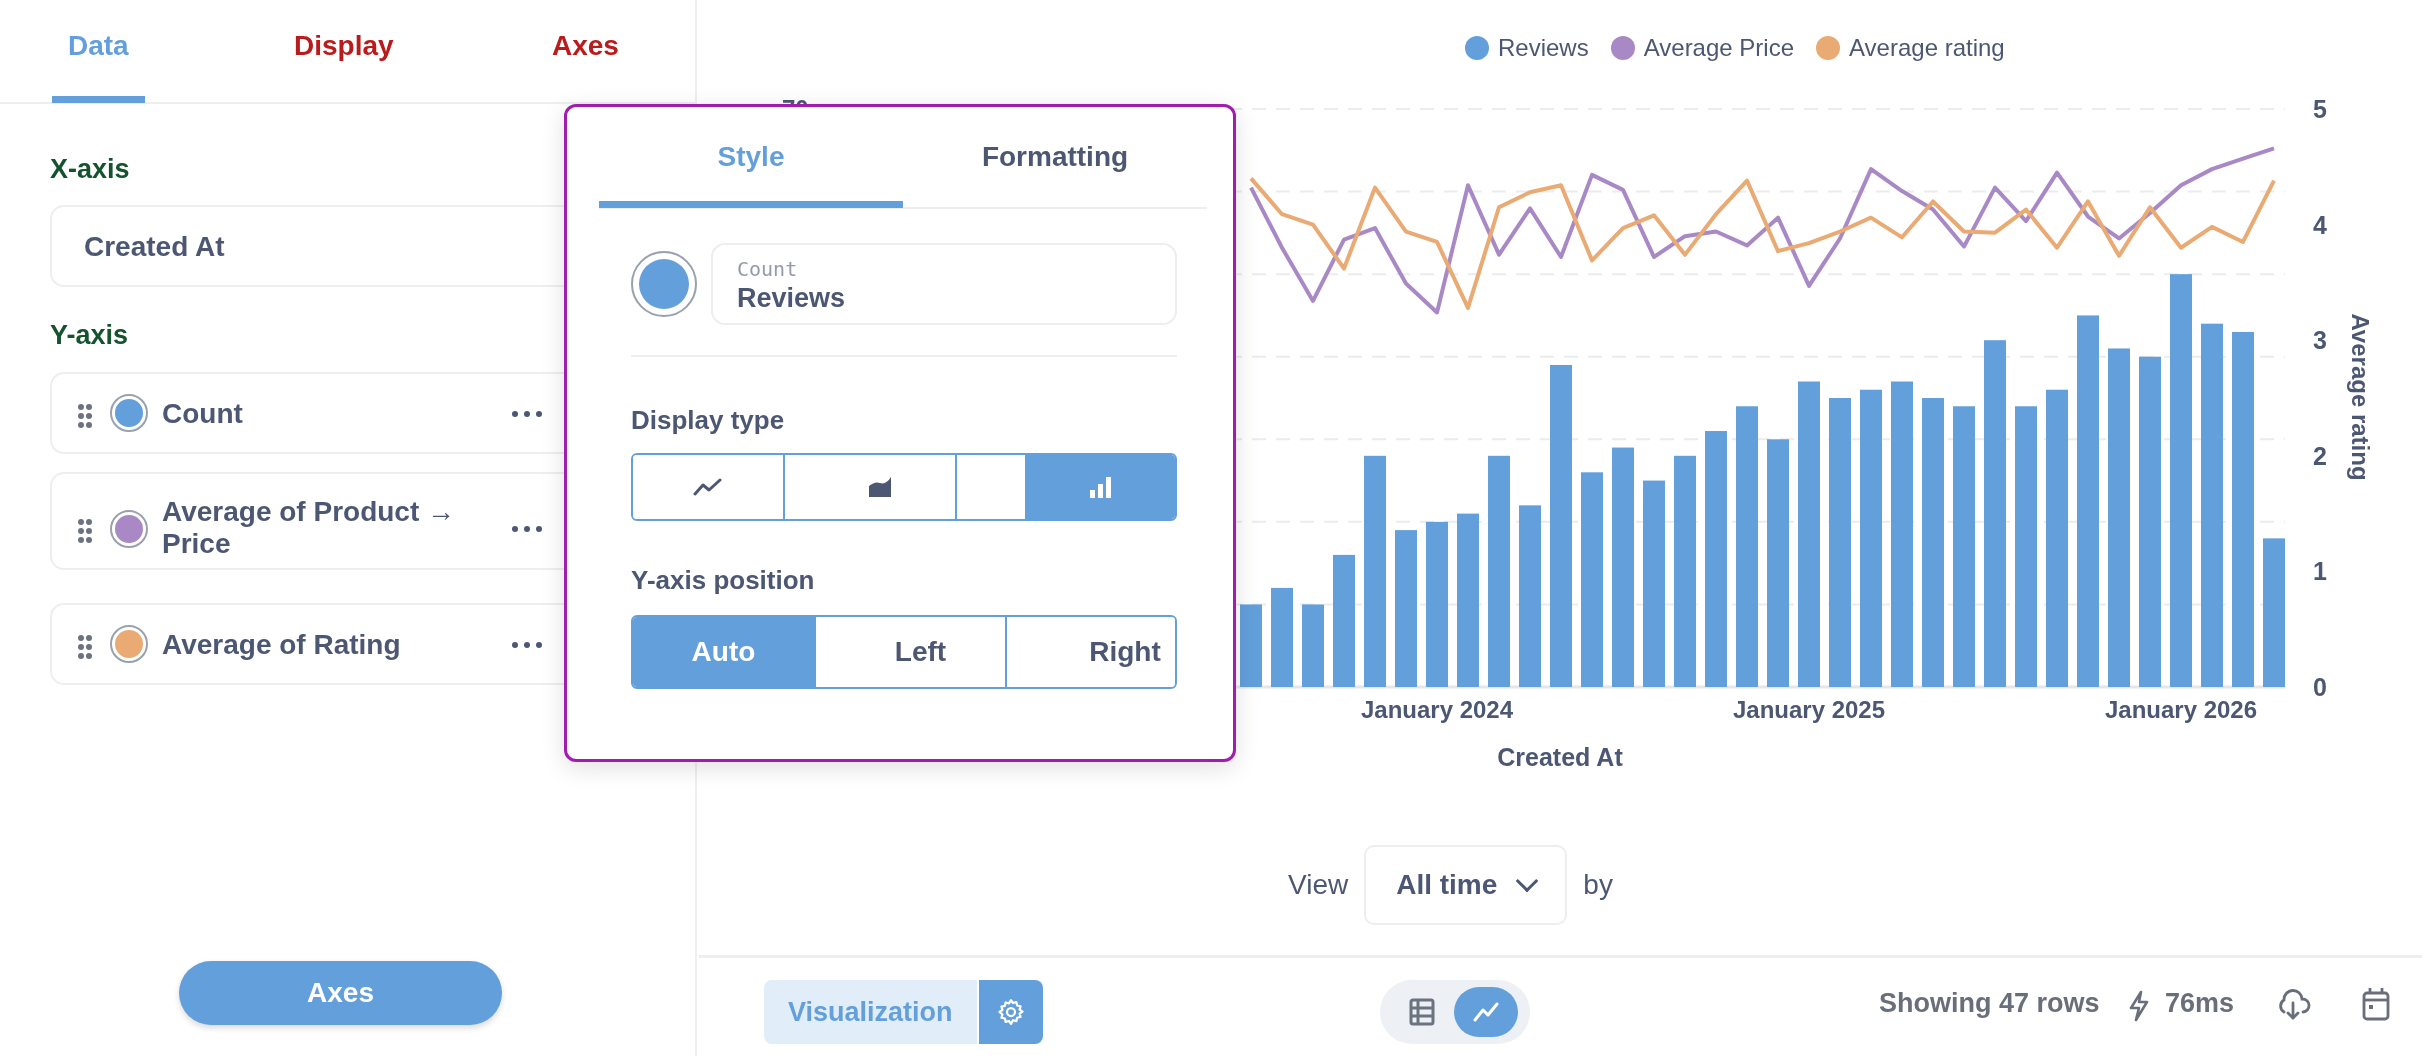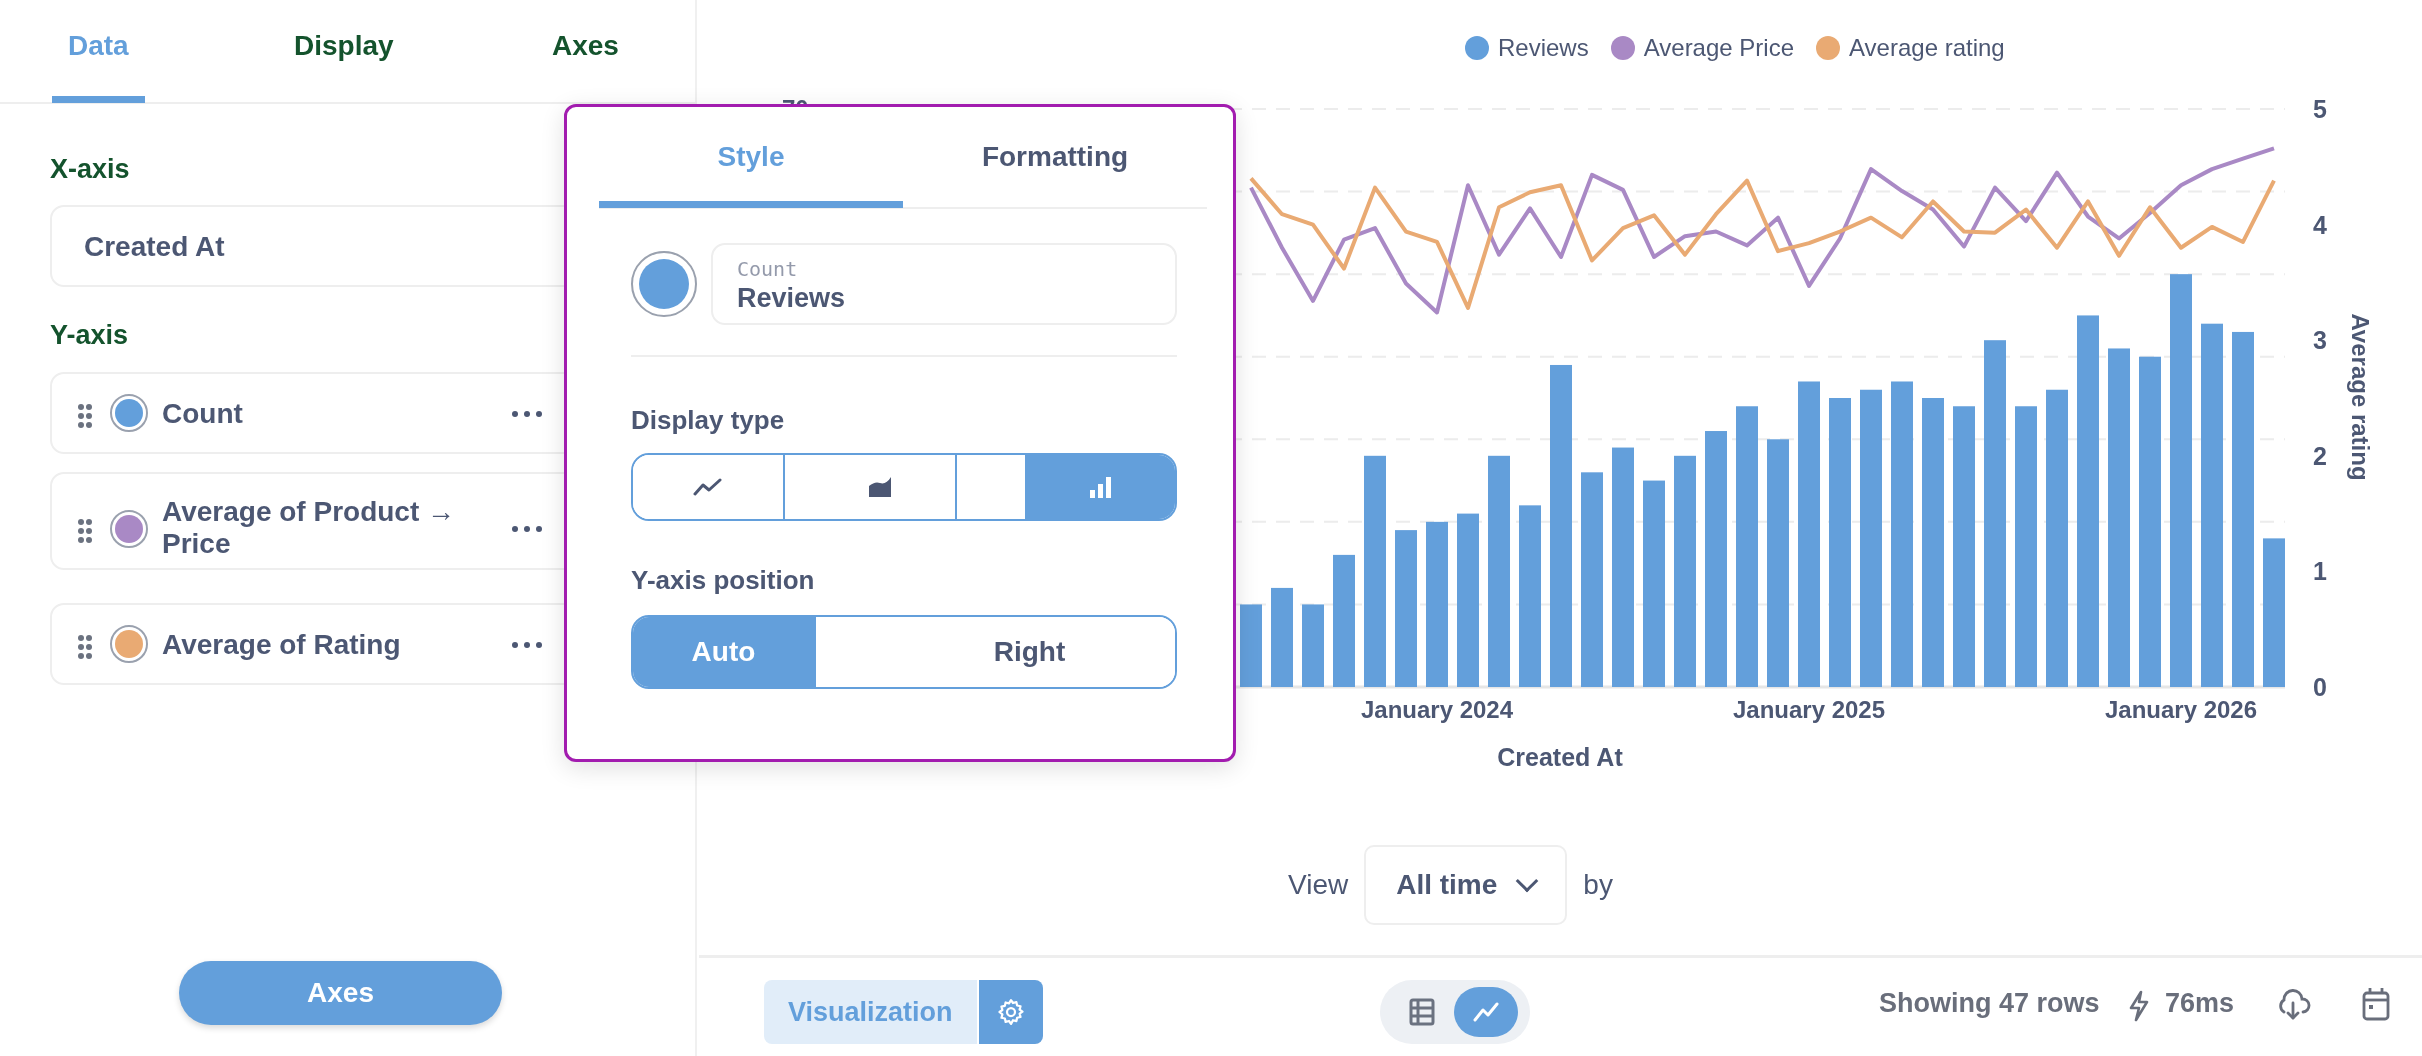--- a/index.html
+++ b/index.html
@@ -2,21 +2,21 @@
 <html><head>
 <meta charset="utf-8">
 <style>
   * { box-sizing: border-box; margin: 0; padding: 0; }
   html, body { width: 2422px; height: 1056px; overflow: hidden; background: #ffffff; }
   body { font-family: "Liberation Sans", "DejaVu Sans", sans-serif; color: #4c5773; position: relative; }
 
   
   #left-panel { position: absolute; left: 0; top: 0; width: 697px; height: 1056px; border-right: 2px solid #f0f0f0; background: #fff; }
   .side-tabs { position: absolute; left: 0; top: 0; width: 697px; height: 104px; border-bottom: 2px solid #eeeeee; }
-  .side-tab { position: absolute; top: 30px; font-size: 28px; font-weight: bold; color: #14532d; cursor: pointer; }
+  .side-tab { position: absolute; top: 30px; font-size: 28px; font-weight: bold; color: #b91c1c; cursor: pointer; }
   .side-tab.active { color: #639fdb; }
   .side-tab-underline { position: absolute; left: 52px; top: 96px; width: 93px; height: 7px; background: #639fdb; }
   .section-label { position: absolute; left: 50px; font-size: 27px; font-weight: bold; color: #14532d; }
   .field-box { position: absolute; left: 50px; width: 560px; border: 2px solid #eeeeee; border-radius: 14px; background: #fff; }
   .x-field { top: 205px; height: 82px; }
   .x-field span { position: absolute; left: 32px; top: 24px; font-size: 28px; font-weight: bold; color: #4c5773; }
   .y-item { position: absolute; left: 50px; width: 560px; border: 2px solid #eeeeee; border-radius: 14px; background: #fff; }
   .drag-handle { position: absolute; left: 26px; width: 14px; height: 22px; display: grid; grid-template-columns: 6px 6px; gap: 3px 2px; }
   .drag-handle i { display: block; width: 6px; height: 6px; border-radius: 50%; background: #6b7280; }
   .series-dot { position: absolute; left: 58px; width: 38px; height: 38px; border-radius: 50%; border: 2px solid #9aa1ae; padding: 3px; background: #fff; }
@@ -40,21 +40,21 @@
   .pop-tab { position: absolute; top: 34px; font-size: 28px; font-weight: bold; color: #4c5773; cursor: pointer; text-align: center; width: 304px; }
   .pop-tab.active { color: #639fdb; }
   .pop-tab-underline { position: absolute; left: 0; top: 94px; width: 304px; height: 7px; background: #639fdb; }
   .pop-dot { position: absolute; left: 64px; top: 144px; width: 66px; height: 66px; border-radius: 50%; border: 2px solid #9aa1ae; padding: 6px; cursor: pointer; }
   .pop-dot span { display: block; width: 100%; height: 100%; border-radius: 50%; background: #639fdb; }
   .pop-name-field { position: absolute; left: 144px; top: 136px; width: 466px; height: 82px; border: 2px solid #eeeeee; border-radius: 14px; cursor: text; }
   .pop-name-sub { position: absolute; left: 24px; top: 12px; font-size: 20px; color: #949aab; font-family: "DejaVu Sans Mono", monospace; }
   .pop-name-val { position: absolute; left: 24px; top: 38px; font-size: 27px; font-weight: bold; color: #4c5773; }
   .pop-divider { position: absolute; left: 64px; top: 248px; width: 546px; height: 2px; background: #eeeeee; }
   .pop-label { position: absolute; left: 64px; font-size: 26px; font-weight: bold; color: #4c5773; }
-  .seg { position: absolute; left: 64px; width: 546px; height: 68px; border: 2px solid #639fdb; border-radius: 18px; display: flex; overflow: hidden; gap: 20px; }
+  .seg { position: absolute; left: 64px; width: 546px; height: 68px; border: 2px solid #639fdb; border-radius: 6px; display: flex; overflow: hidden; gap: 20px; }
   .seg-btn { flex: 1; display: flex; align-items: center; justify-content: center; border-right: 2px solid #639fdb; background: #fff; cursor: pointer; font-size: 28px; font-weight: bold; color: #4c5773; }
   .seg-btn:last-child { border-right: none; margin-left: 48px; }
   .seg-btn.active { background: #639fdb; color: #fff; }
 
   
   .view-row { position: absolute; top: 845px; left: 1288px; display: flex; align-items: center; }
   .view-text { font-size: 28px; color: #4c5773; }
   .view-select { height: 80px; border: 2px solid #eeeeee; border-radius: 10px; display: flex; align-items: center; padding: 0 30px; margin: 0 16px; cursor: pointer; background: #fff; }
   .view-select span { font-size: 28px; font-weight: bold; color: #4c5773; }
   .chev { width: 16px; height: 16px; border-right: 3px solid #4c5773; border-bottom: 3px solid #4c5773; transform: rotate(45deg); margin-left: 22px; margin-top: -8px; }
@@ -259,20 +259,21 @@
           <rect x="3" y="16" width="5" height="8" fill="#fff"></rect>
           <rect x="11" y="10" width="5" height="14" fill="#fff"></rect>
           <rect x="19" y="3" width="5" height="21" fill="#fff"></rect>
         </svg>
     </div>
   </div>
 
   <div class="pop-label" style="top:458px">Y-axis position</div>
   <div class="seg" style="top:508px;height:74px">
     <div class="seg-btn active" style="flex:0 0 183px">Auto</div>
+    <div class="seg-btn" style="flex:0 0 171px">Left</div>
     <div class="seg-btn">Right</div>
   </div>
 </div>
 
 <div class="view-row">
   <span class="view-text">View</span>
   <div class="view-select">
     <span>All time</span>
     <div class="chev"></div>
   </div>

